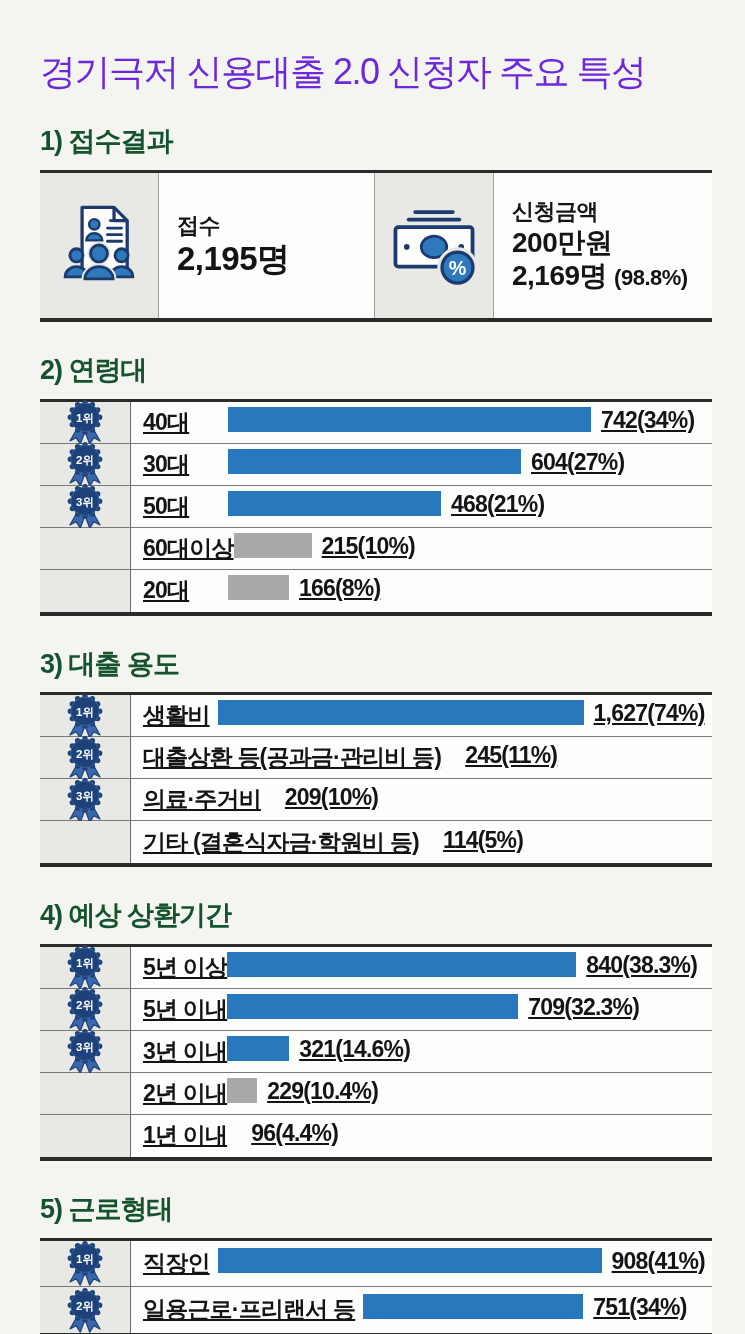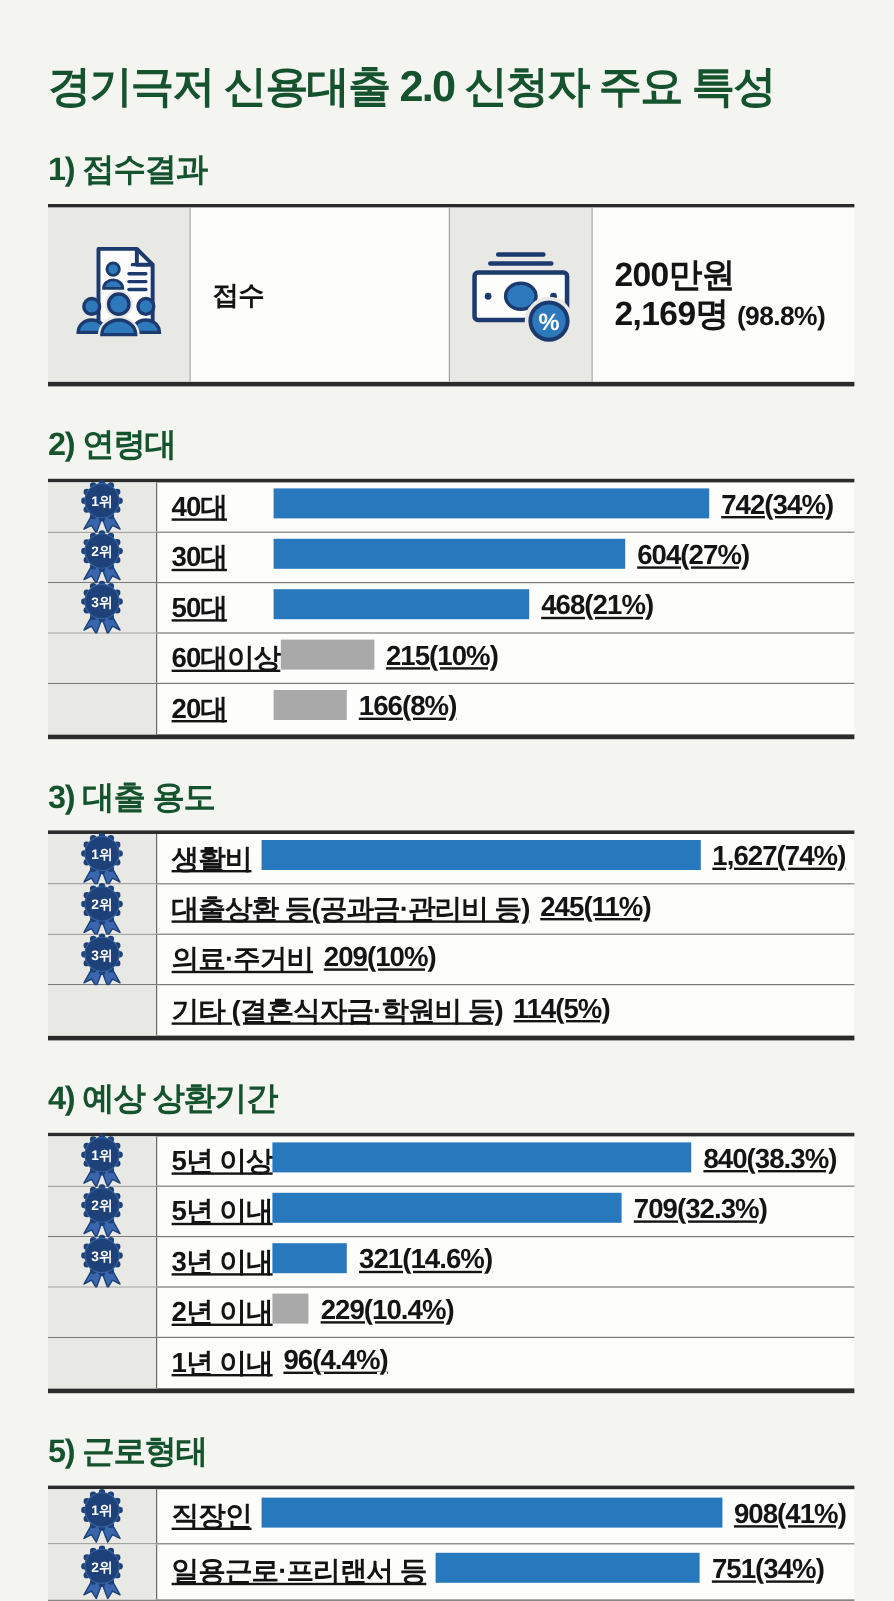--- a/index.html
+++ b/index.html
@@ -3,21 +3,21 @@
 <meta charset="utf-8">
 <style>
   html,body{margin:0;padding:0;}
   .page{
     width:745px;height:1334px;background:#f4f4f1;overflow:hidden;
     font-family:"Liberation Sans","DejaVu Sans",sans-serif;color:#141414;
     box-sizing:border-box;
   }
   .content{padding:50px 33px 0 40px;}
   .main-title{
-    margin:0;font-size:36px;font-weight:700;color:#14532d;
+    margin:0;font-size:36px;font-weight:400;color:#6d28d9;
     letter-spacing:-1.5px;line-height:1.2;white-space:nowrap;
   }
   .sec-heading{
     margin:34px 0 13px 0;font-size:27px;font-weight:800;color:#14532d;
     letter-spacing:-1px;line-height:1.1;
   }
   
   .summary-table{
     display:flex;height:152px;box-sizing:border-box;
     border-top:3px solid #2b2b2b;border-bottom:4px solid #2b2b2b;
@@ -55,21 +55,21 @@
     border-right:1.5px solid #6a6a6a;display:flex;align-items:center;justify-content:center;
     overflow:visible;
   }
   .badge{height:46px;width:38px;flex:none;}
   .row-main{flex:1;display:flex;align-items:flex-start;padding-left:12px;min-width:0;}
   .row-label{font-size:23px;font-weight:700;letter-spacing:-0.8px;white-space:nowrap;}
   .row-value{font-size:23px;font-weight:700;letter-spacing:-0.8px;white-space:nowrap;}
   .bar{height:25px;flex:none;margin-right:10px;}
   .bar.blue{background:#2778bc;}
   .bar.gray{background:#a9a9a9;}
-  .row-main.no-bar .row-label{margin-right:9px;}
+  .row-main.no-bar .row-label{margin-right:24px;}
   .sec-age .row-label{min-width:85px;}
   .sec-repayment .row-label{min-width:81px;}
   .sec-purpose .bar,.sec-employment .bar{margin-left:8px;}
   .sec-employment .rank-row{height:46px;}
 </style>
 </head>
 <body>
 
 <div class="page">
   <div class="content">
@@ -95,35 +95,37 @@
             <path d="M62 84 a12 11 0 0 1 24 0 z" fill="#2e79bc" stroke="#1c3a6e" stroke-width="3"></path>
             <circle cx="50" cy="59" r="9" fill="#2e79bc" stroke="#e8e8e5" stroke-width="7"></circle>
             <path d="M35 86 a15 13 0 0 1 30 0 z" fill="#2e79bc" stroke="#e8e8e5" stroke-width="7"></path>
             <circle cx="50" cy="59" r="9" fill="#2e79bc" stroke="#1c3a6e" stroke-width="3"></circle>
             <path d="M35 86 a15 13 0 0 1 30 0 z" fill="#2e79bc" stroke="#1c3a6e" stroke-width="3"></path>
           </g>
         </svg>
       </div>
       <div class="text-cell">
         <div class="card-label">접수</div>
+        <div class="card-value">2,195명</div>
       </div>
       <div class="icon-cell">
         <svg class="summary-icon" width="94" height="94" viewBox="0 0 100 100">
           <line x1="30" y1="15" x2="70" y2="15" stroke="#1c3a6e" stroke-width="4" stroke-linecap="round"></line>
           <line x1="23" y1="23" x2="77" y2="23" stroke="#1c3a6e" stroke-width="4" stroke-linecap="round"></line>
           <rect x="9" y="31" width="82" height="42" rx="3" fill="#fdfdfc" stroke="#1c3a6e" stroke-width="4"></rect>
           <ellipse cx="50" cy="52" rx="13.5" ry="11.5" fill="#2e79bc" stroke="#1c3a6e" stroke-width="3"></ellipse>
           <circle cx="21" cy="52" r="3" fill="#1c3a6e"></circle>
           <circle cx="79" cy="52" r="3" fill="#1c3a6e"></circle>
           <circle cx="75" cy="74" r="19" fill="none" stroke="#e8e8e5" stroke-width="5"></circle>
           <circle cx="75" cy="74" r="16.5" fill="#2e79bc" stroke="#1c3a6e" stroke-width="3.5"></circle>
           <text x="75" y="81.5" text-anchor="middle" font-size="21" font-weight="800" fill="#ffffff" font-family="Liberation Sans, DejaVu Sans, sans-serif">%</text>
         </svg>
       </div>
       <div class="text-cell last">
+        <div class="card-label">신청금액</div>
         <div class="card-amount">200만원</div>
         <div class="card-count-line">
           <span class="card-count">2,169명</span>
           <span class="card-ratio">(98.8%)</span>
         </div>
       </div>
     </div>
 
     <div id="sections">
         <section>

